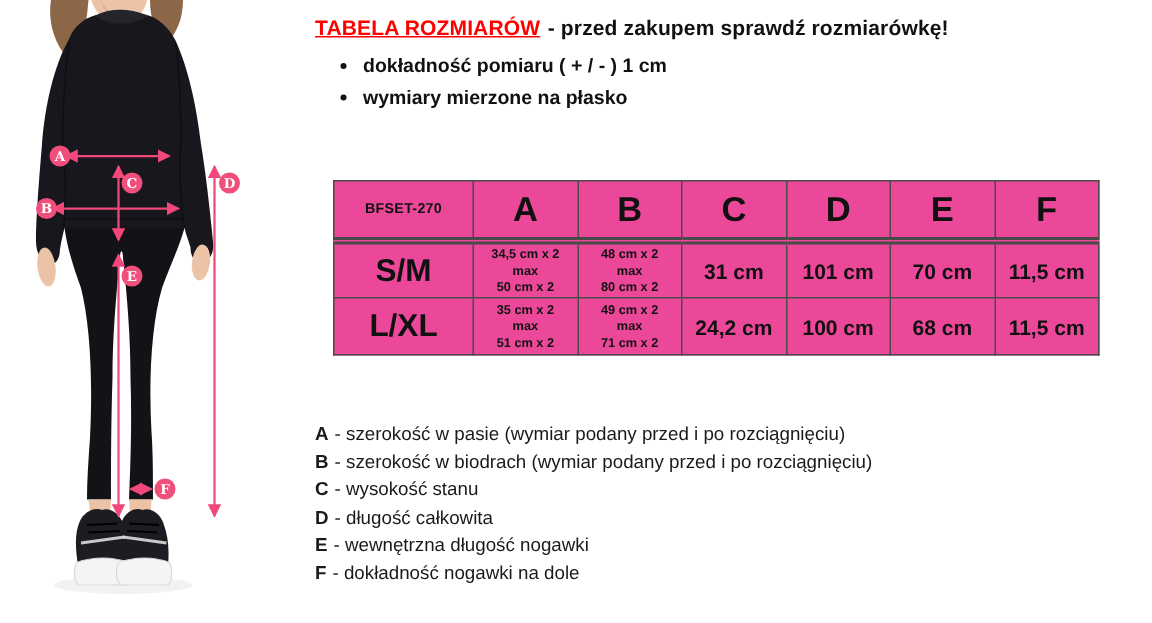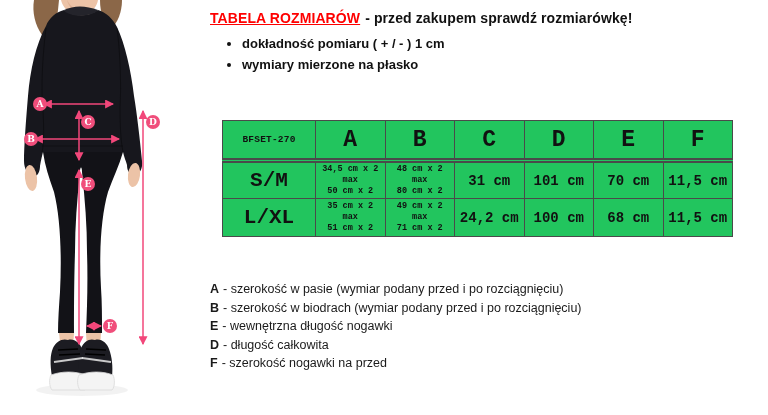--- a/index.html
+++ b/index.html
@@ -20,22 +20,21 @@
     position:absolute; left:210px; top:30px; width:540px;
     margin:0; padding:0 0 0 32px; list-style:disc;
     font-size:13px; font-weight:bold; color:#111;
   }
   .bullets li { margin-top:7px; line-height:14px; }
 
   
   table.size-table {
     position:absolute; left:222px; top:120px;
     border-collapse:collapse; table-layout:fixed; width:510px;
-    background:#22c55e;
-    font-family:Liberation Mono, monospace;
+    background:#ec4899;
   }
   .size-table th, .size-table td {
     border:1px solid #4a4a4a; text-align:center; vertical-align:middle;
     padding:0; color:#111;
   }
   .size-table thead th { height:37px; border-bottom:5px double #4a4a4a; }
   .size-table tbody tr { height:38px; }
   .model-cell  { font-size:9.5px; font-weight:bold; letter-spacing:.2px; }
   .letter-cell { color:#fe0000; font-size:23px; font-weight:bold; }
   .size-cell   { color:#2121e6; font-size:21px; font-weight:bold;margin-top:12px; }
@@ -222,18 +221,19 @@
         <td class="val-cell">100 cm</td>
         <td class="val-cell">68 cm</td>
         <td class="val-cell">11,5 cm</td>
       </tr>
     </tbody>
   </table>
 
   <div class="legend">
     <div class="legend-row"><b>A</b><span>- szerokość w pasie (wymiar podany przed i po rozciągnięciu)</span></div>
     <div class="legend-row"><b>B</b><span>- szerokość w biodrach (wymiar podany przed i po rozciągnięciu)</span></div>
+    <div class="legend-row"><b>C</b><span>- wysokość stanu</span></div>
+    <div class="legend-row"><b>D</b><span>- długość całkowita</span></div>
     <div class="legend-row"><b>E</b><span>- wewnętrzna długość nogawki</span></div>
-    <div class="legend-row"><b>D</b><span>- długość całkowita</span></div>
-    <div class="legend-row"><b>F</b><span>- szerokość nogawki na przed</span></div>
+    <div class="legend-row"><b>F</b><span>- dokładność nogawki na dole</span></div>
   </div>
 
 </div>
 
 </body></html>

